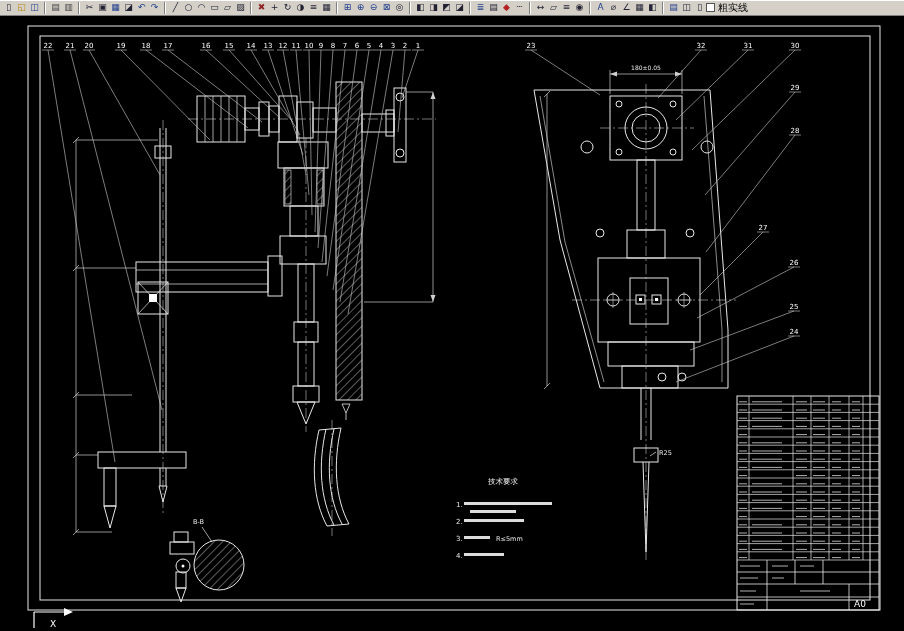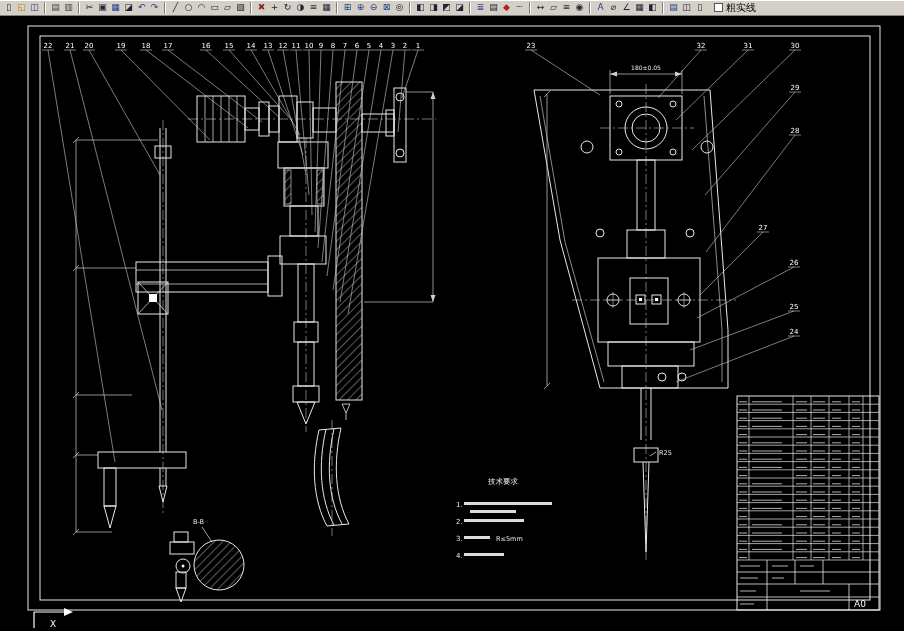--- a/index.html
+++ b/index.html
@@ -20,21 +20,21 @@
     background:transparent;padding:0;margin:0;cursor:default;
     font-size:9px;line-height:11px;text-align:center;color:#223;
     font-family:"DejaVu Sans",sans-serif;
   }
   .glyph{display:block;width:11px;height:11px;overflow:hidden;}
   .tb-sep{
     width:0;height:12px;border-left:1px solid #808080;border-right:1px solid #fff;
     margin:0 3px;flex:0 0 auto;
   }
   .layer-combo{
-    display:flex;align-items:center;gap:3px;margin-left:8px;
+    display:flex;align-items:center;gap:3px;
     font-size:10px;color:#000;white-space:nowrap;
   }
   .swatch{width:9px;height:9px;background:#fff;border:1px solid #555;box-sizing:border-box;}
   
   svg.canvas{position:absolute;top:0;left:0;z-index:1;display:block;}
   .bl{fill:#fff;font-size:7px;text-anchor:middle;font-family:"DejaVu Sans",sans-serif;}
   .dimtxt{fill:#e8e8e8;font-size:6px;text-anchor:middle;font-family:"DejaVu Sans",sans-serif;}
   .smtxt{fill:#e8e8e8;font-size:6.5px;font-family:"DejaVu Sans",sans-serif;}
   .techtitle{fill:#f0f0f0;font-size:7.5px;text-anchor:middle;font-family:"DejaVu Sans",sans-serif;}
   .techitem{fill:#e8e8e8;font-size:7px;font-family:"DejaVu Sans",sans-serif;}

